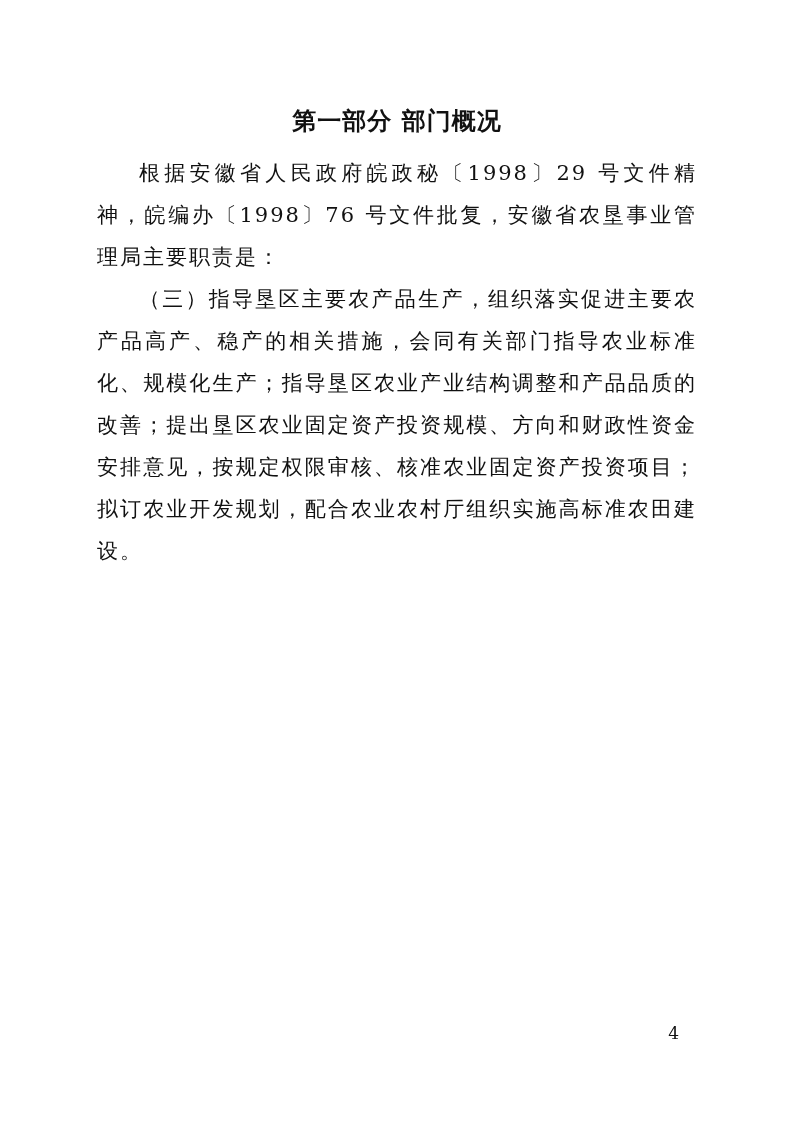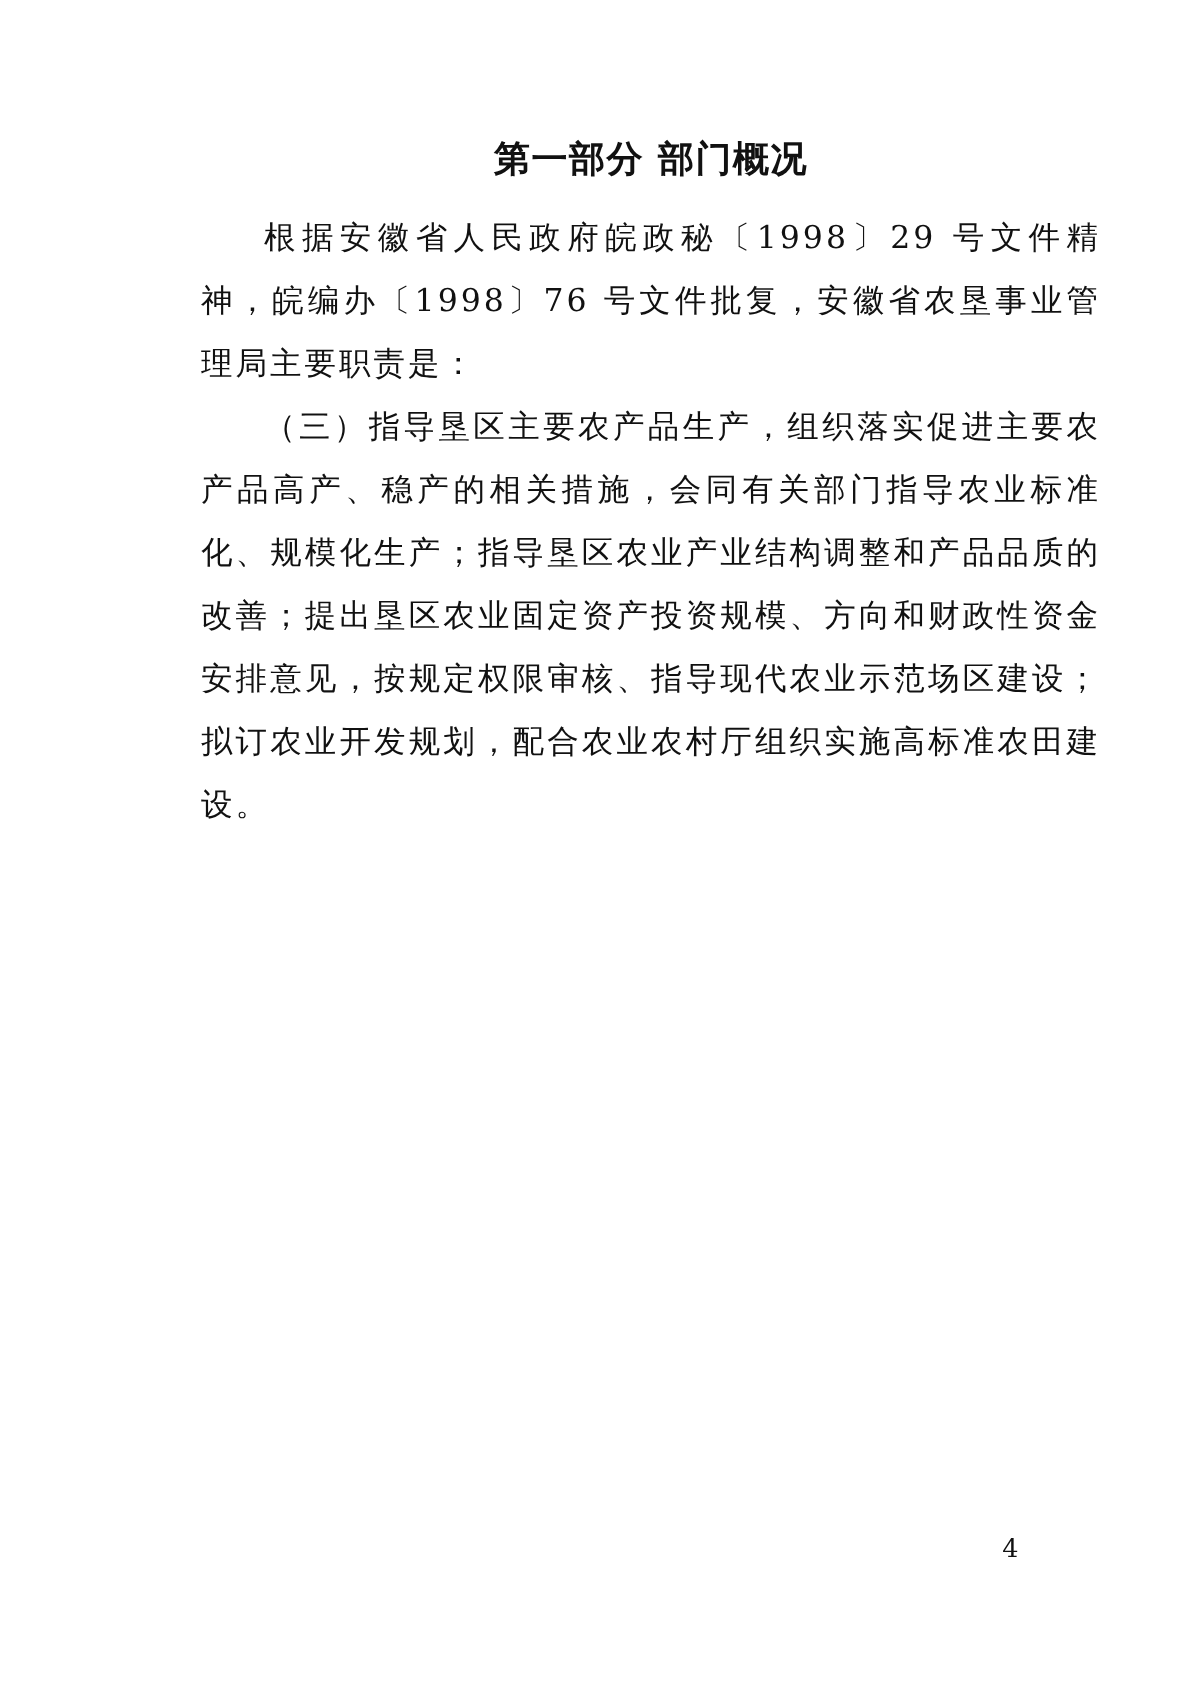--- a/index.html
+++ b/index.html
@@ -11,23 +11,22 @@
     position: relative;
     width: 794px;
     height: 1122px;
     background: #ffffff;
     overflow: hidden;
     color: #111111;
   }
   .content {
     position: absolute;
     left: 97px;
-    top: 85px;
+    top: 100px;
     width: 600px;
-    margin-left: 37px;
   }
   .doc-title {
     margin: 0;
     height: 42px;
     line-height: 42px;
     font-size: 24px;
     font-weight: bold;
     text-align: center;
     font-family: "DejaVu Sans", "Liberation Sans", sans-serif;
     letter-spacing: 1px;
@@ -66,17 +65,17 @@
   }
 </style>
 </head>
 <body>
 
 <div class="page">
   <div class="content">
     <h1 class="doc-title">第一部分 部门概况</h1>
     <div class="body-block">
       <p class="body-para">根据安徽省人民政府皖政秘〔1998〕29 号文件精神，皖编办〔1998〕76 号文件批复，安徽省农垦事业管理局主要职责是：</p>
-      <p class="body-para">（三）指导垦区主要农产品生产，组织落实促进主要农产品高产、稳产的相关措施，会同有关部门指导农业标准化、规模化生产；指导垦区农业产业结构调整和产品品质的改善；提出垦区农业固定资产投资规模、方向和财政性资金安排意见，按规定权限审核、指导现代农业示范场区建设；拟订农业开发规划，配合农业农村厅组织实施高标准农田建设。</p>
+      <p class="body-para">（三）指导垦区主要农产品生产，组织落实促进主要农产品高产、稳产的相关措施，会同有关部门指导农业标准化、规模化生产；指导垦区农业产业结构调整和产品品质的改善；提出垦区农业固定资产投资规模、方向和财政性资金安排意见，按规定权限审核、核准农业固定资产投资项目；拟订农业开发规划，配合农业农村厅组织实施高标准农田建设。</p>
     </div>
   </div>
   <div class="page-number">4</div>
 </div>
 
 </body></html>

